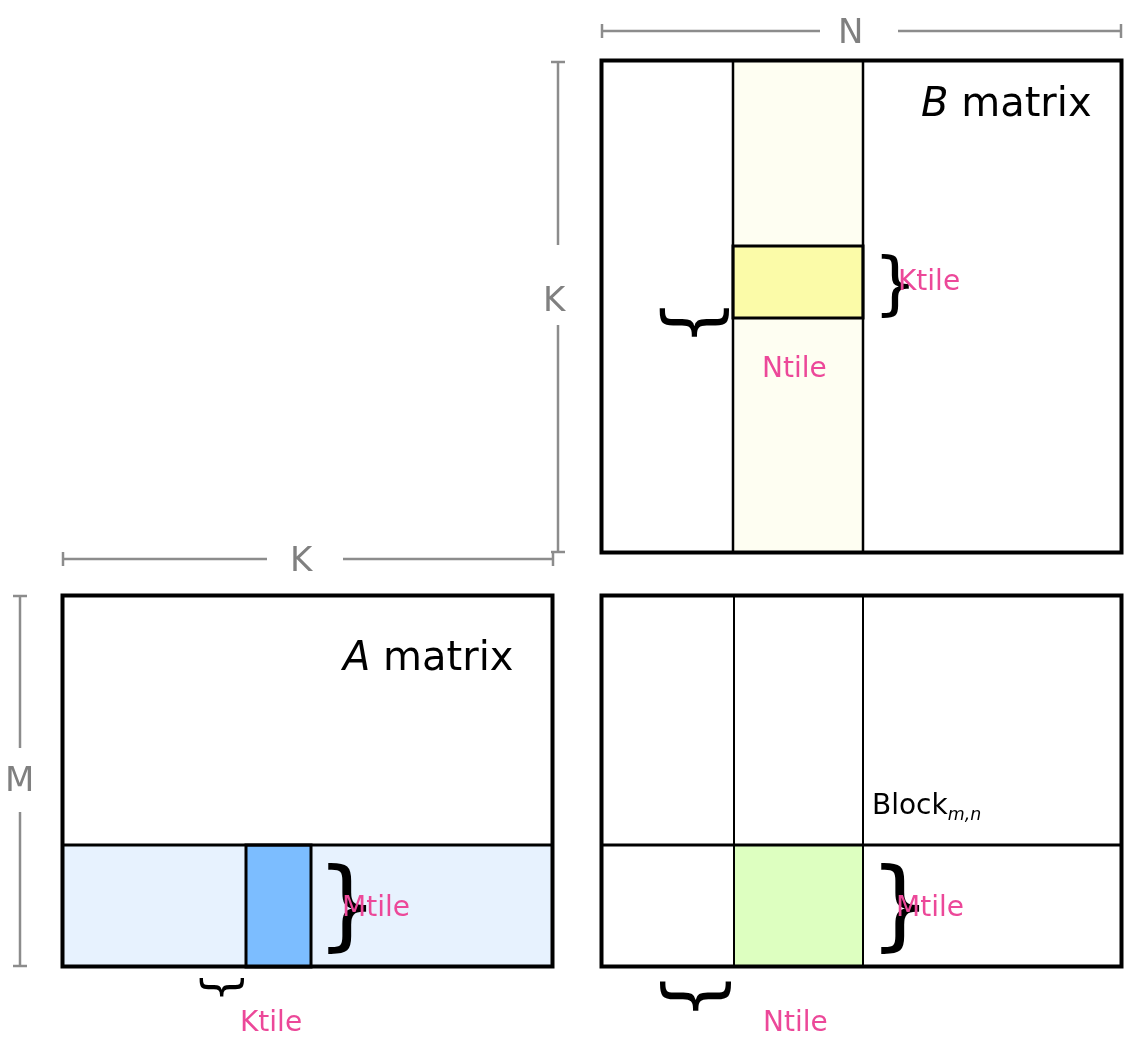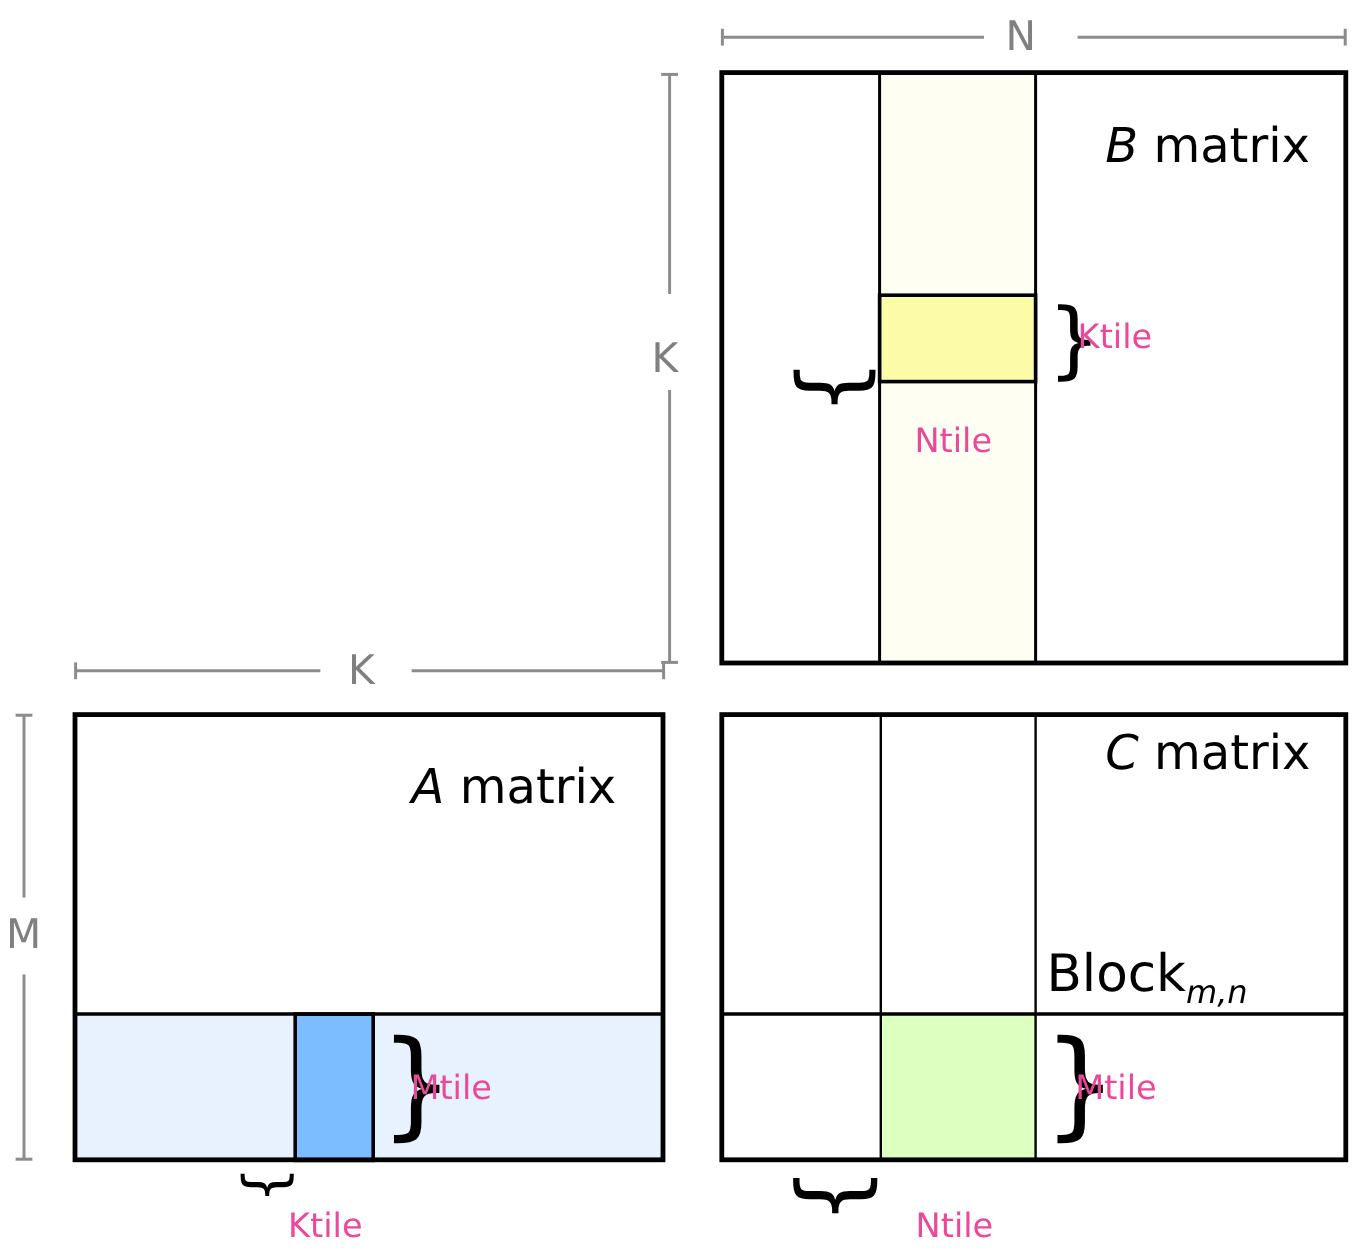--- a/index.html
+++ b/index.html
@@ -31,21 +31,21 @@
     font-size: 40px;
     line-height: 1;
     white-space: nowrap;
     color: #000;
   }
   .matrix-label .mname {
     font-style: italic;
   }
   .block-label {
     position: absolute;
-    font-size: 43px;
+    font-size: 28px;
     line-height: 1;
     white-space: nowrap;
     color: #000;
   }
   .block-label sub {
     font-style: italic;
     font-size: 0.62em;
     vertical-align: baseline;
     position: relative;
     top: 0.36em;
@@ -145,37 +145,36 @@
   </svg>
 
   <div class="dim-label" style="left:838px; top:14px;">N</div>
 
   <div class="dim-label" style="left:543px; top:282px;">K</div>
 
   <div class="dim-label" style="left:290px; top:542px;">K</div>
 
   <div class="dim-label" style="left:5px; top:762px;">M</div>
 
-  <div class="matrix-label" style="left:921px; top:82px;margin-top:20px;"><span class="mname">B</span><span> matrix</span></div>
+  <div class="matrix-label" style="left:921px; top:82px;"><span class="mname">B</span><span> matrix</span></div>
 
   <div class="brace" style="left:873px; top:248px; font-size:70px;">}</div>
   <div class="tile-label" style="left:898px; top:267px;">Ktile</div>
 
   <div class="brace" style="left:735px; top:299px; font-size:74px; transform:rotate(90deg); transform-origin:0 0;">}</div>
   <div class="tile-label" style="left:762px; top:354px;">Ntile</div>
 
   <div class="matrix-label" style="left:343px; top:636px;"><span class="mname">A</span><span> matrix</span></div>
 
   <div class="brace" style="left:316px; top:855px; font-size:98px;">}</div>
   <div class="tile-label" style="left:342px; top:893px;">Mtile</div>
 
   <div class="brace" style="left:248px; top:972px; font-size:48px; transform:rotate(90deg); transform-origin:0 0;">}</div>
   <div class="tile-label" style="left:240px; top:1008px;">Ktile</div>
 
-  <div class="matrix-label" style="left:921px; top:608px;"><span class="mname">C</span><span> matrix</span></div>
 
   <div class="block-label" style="left:872px; top:791px;"><span>Block</span><sub>m,n</sub></div>
 
   <div class="brace" style="left:869px; top:855px; font-size:98px;">}</div>
   <div class="tile-label" style="left:896px; top:893px;">Mtile</div>
 
   <div class="brace" style="left:737px; top:972px; font-size:76px; transform:rotate(90deg); transform-origin:0 0;">}</div>
   <div class="tile-label" style="left:763px; top:1008px;">Ntile</div>
 
 </div>

